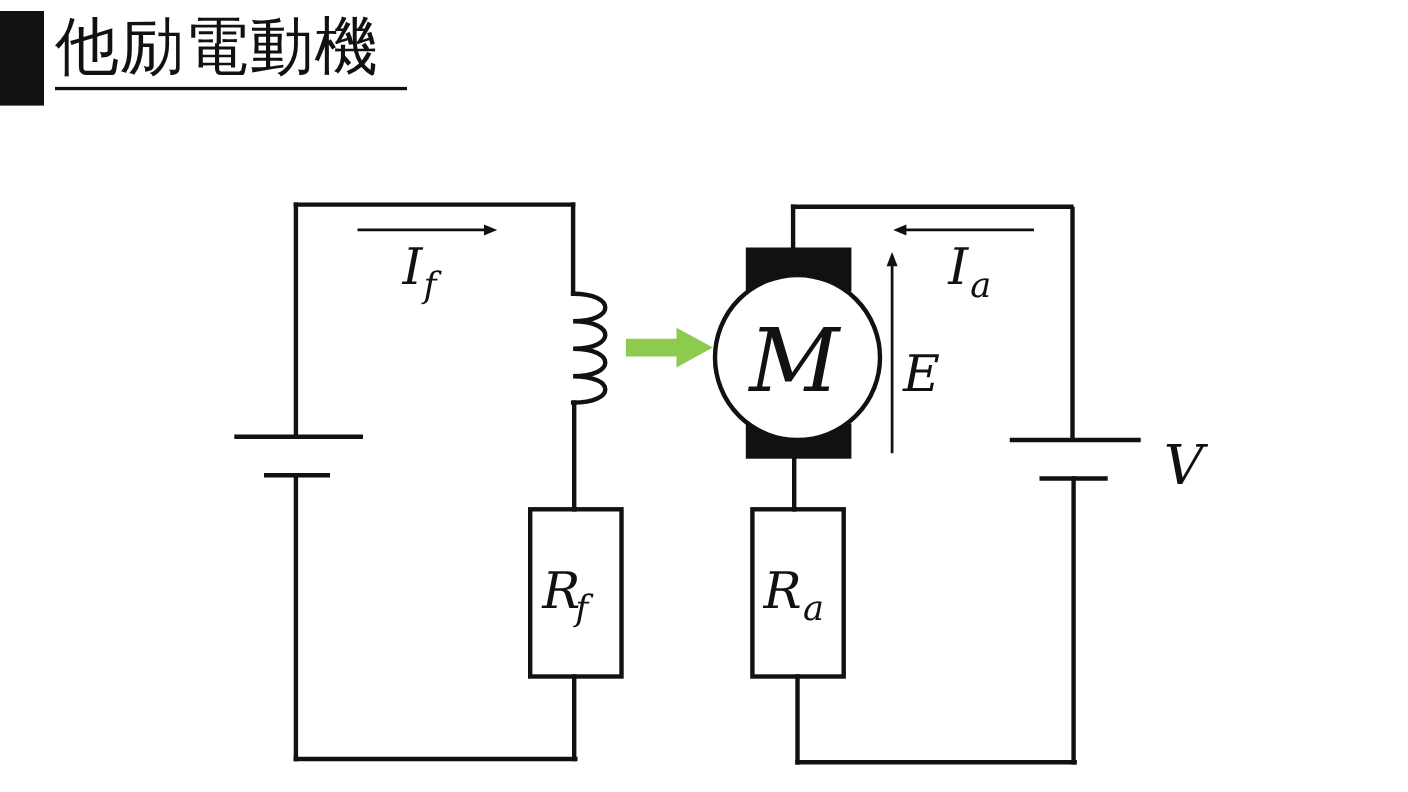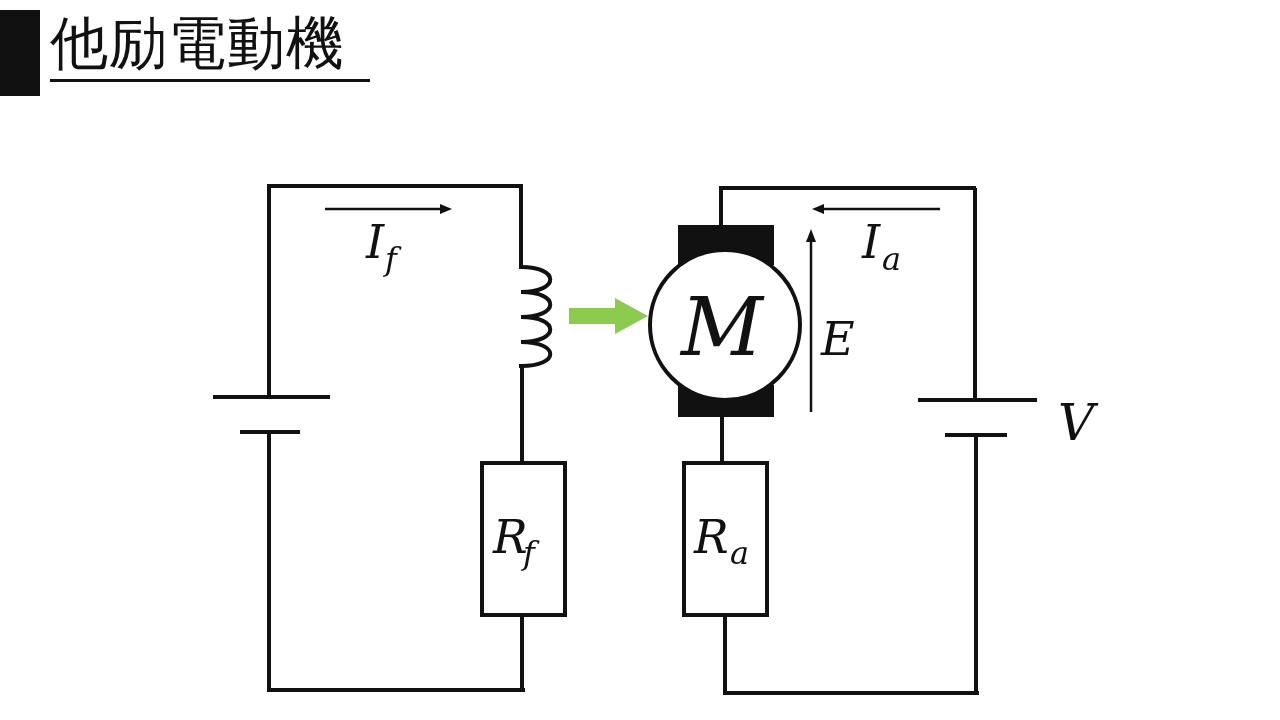--- a/index.html
+++ b/index.html
@@ -1,18 +1,18 @@
 <!DOCTYPE html>
 <html><head>
 <meta charset="utf-8">
 <style>
   html, body { margin:0; padding:0; background:#ffffff; }
   body { width:1280px; height:720px; position:relative; overflow:hidden; font-family:"DejaVu Sans", sans-serif; }
   .title-bar { position:absolute; left:0; top:10px; width:40px; height:86px; background:#111111; }
-  .title { position:absolute; left:50px; top:8px; font-size:58px; font-weight:300; color:#111; letter-spacing:1px; line-height:70px; font-family:Liberation Sans, sans-serif; }
+  .title { position:absolute; left:50px; top:8px; font-size:58px; font-weight:300; color:#111; letter-spacing:1px; line-height:70px; font-family:Liberation Serif, serif; }
   .title-underline { position:absolute; left:50px; top:79px; width:320px; height:3px; background:#111; }
   svg { position:absolute; left:0; top:0; }
   .math { font-family:"DejaVu Serif", serif; font-style:italic; fill:#111; }
 </style>
 </head>
 <body>
 
 <div class="title-bar"></div>
 <div class="title">他励電動機</div>
 <div class="title-underline"></div>

